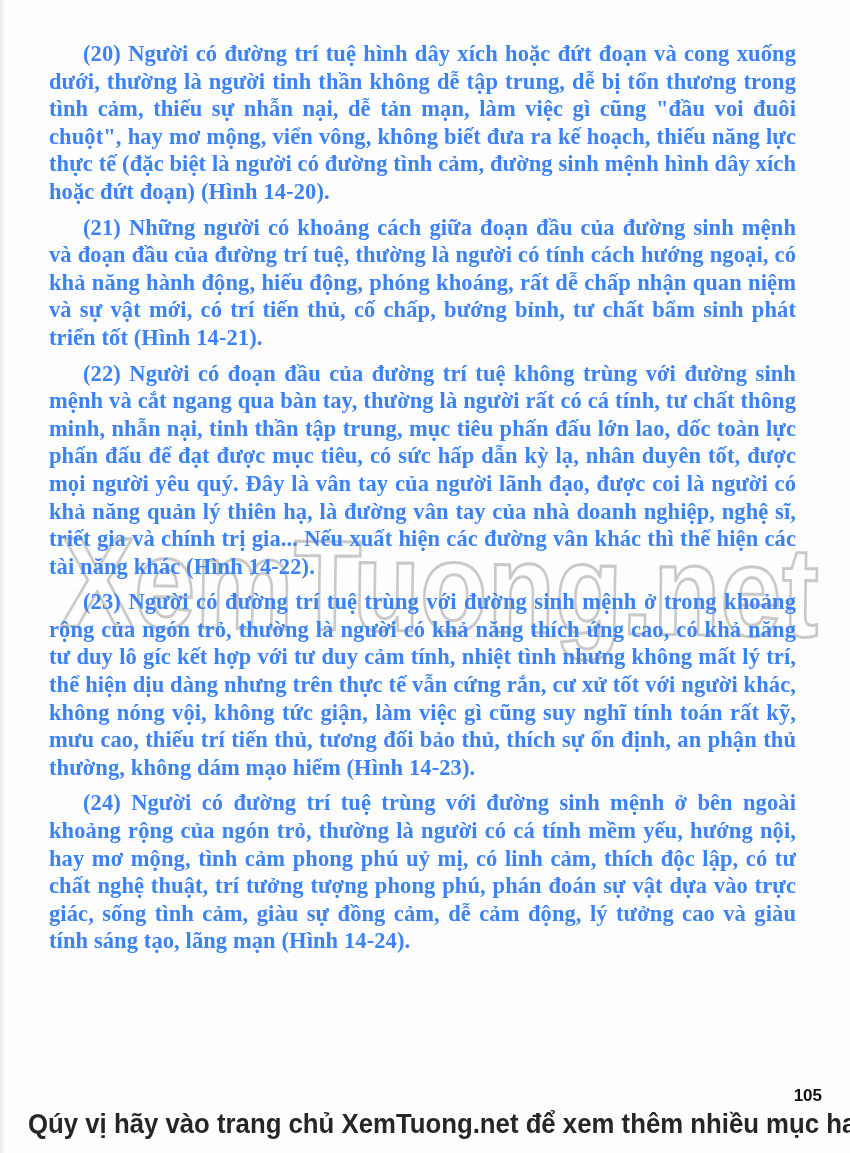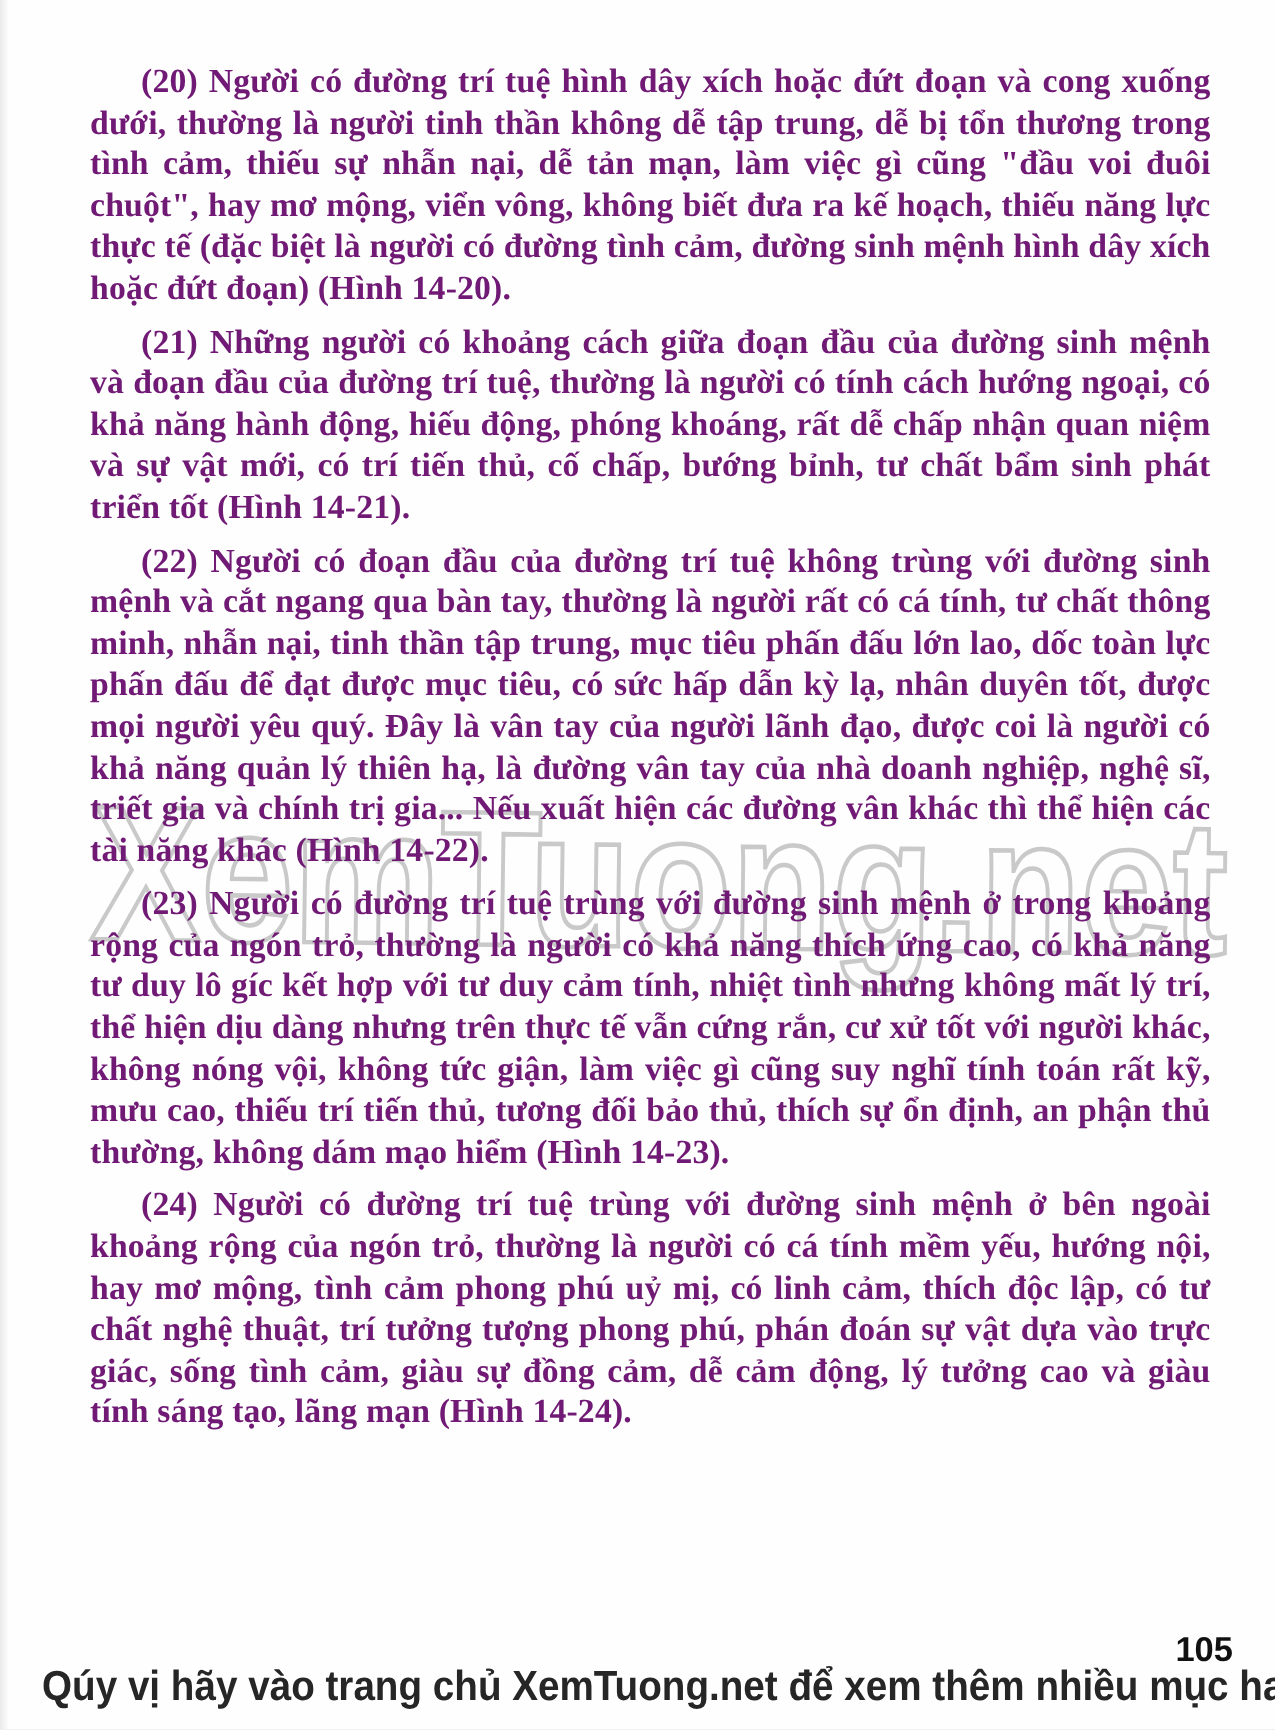--- a/index.html
+++ b/index.html
@@ -39,43 +39,43 @@
     font-weight: bold;
     font-size: 128px;
     fill: #ffffff;
     fill-opacity: 0;
     stroke: #c9c9c9;
     stroke-width: 3px;
     paint-order: stroke;
   }
   .body-text {
     position: absolute;
-    left: 60px;
+    left: 49px;
     top: 40px;
     width: 747px;
     z-index: 2;
-    color: #701a75;
+    color: #3b82f6;
     font-size: 22.5px;
     line-height: 27.6px;
     text-align: justify;
     font-weight: 600;
     letter-spacing: 0.1px;
   }
   .para {
     margin: 0 0 8px 0;
     text-indent: 34px;
   }
   .page-number {
     position: absolute;
     top: 1086px;
     right: 28px;
     z-index: 3;
     color: #111111;
     font-family: "Liberation Sans", "DejaVu Sans", sans-serif;
-    font-size: 23px;
+    font-size: 17px;
     font-weight: 600;
     margin-left: 11px;
   }
   .footer-promo {
     position: absolute;
     left: 28px;
     top: 1108px;
     z-index: 3;
     white-space: nowrap;
     color: #262626;

